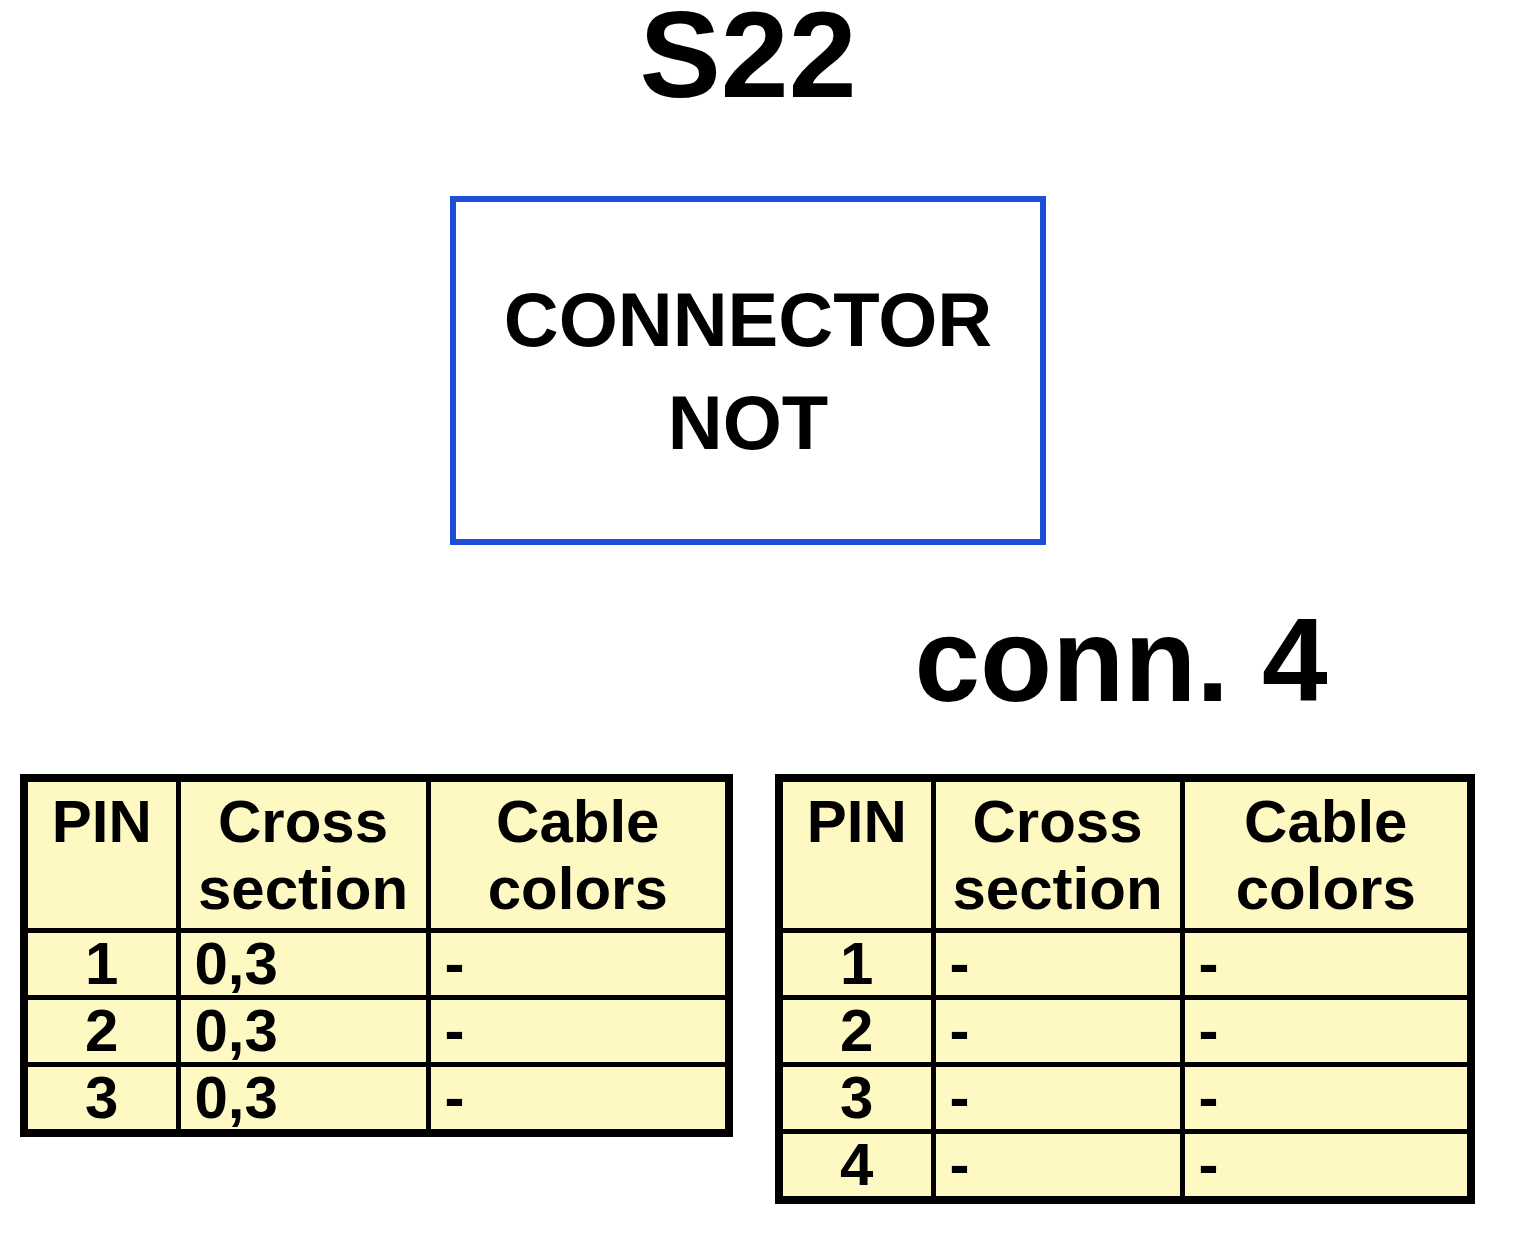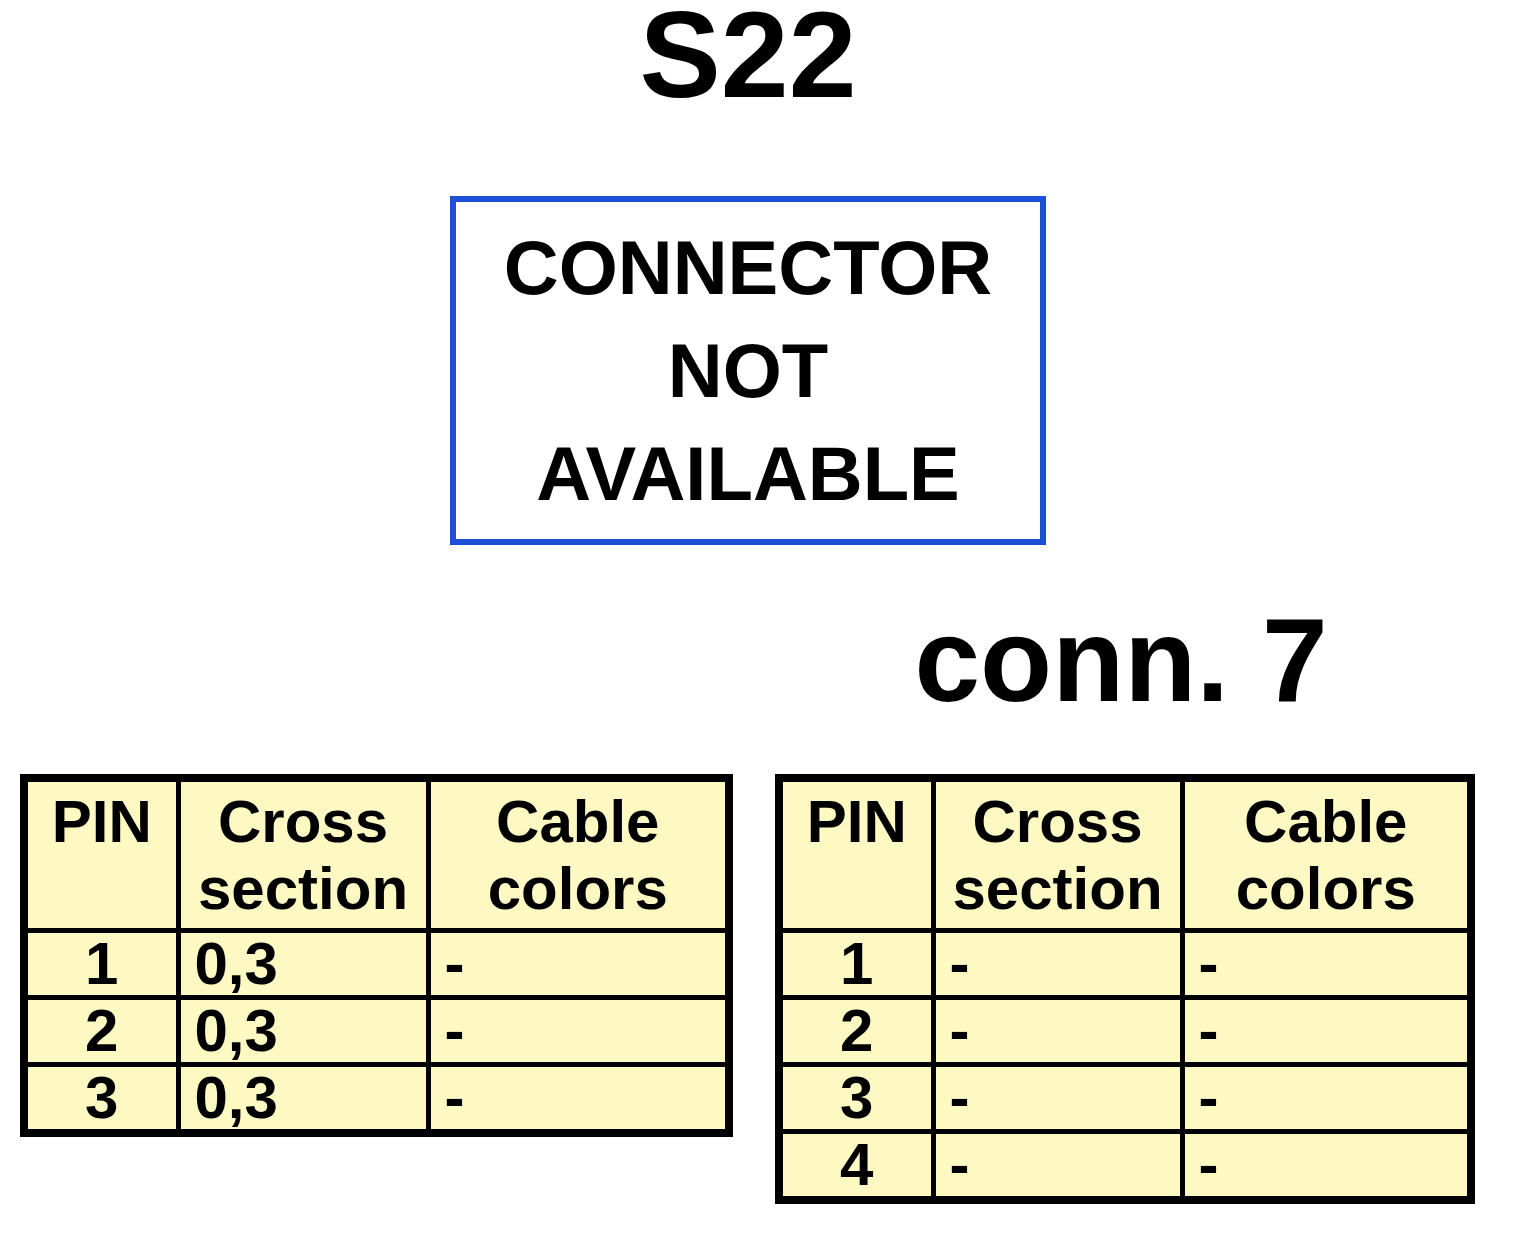--- a/index.html
+++ b/index.html
@@ -98,24 +98,23 @@
 </head>
 <body>
 
 <div class="sheet">
 
   <div class="s22-title">S22</div>
 
   <div class="notice-box">
     <div class="notice-line">CONNECTOR</div>
     <div class="notice-line">NOT</div>
-    <div class="notice-line">AVAILABLE</div>
   </div>
 
-  <div class="conn-label" id="conn2-label">conn. 7</div>
+  <div class="conn-label" id="conn2-label">conn. 4</div>
 
   <table class="pin-table" id="table1">
     <colgroup>
       <col style="width:154px">
       <col style="width:250px">
       <col style="width:301px">
     </colgroup>
     <tbody>
         <tr>
       <th>PIN</th>

